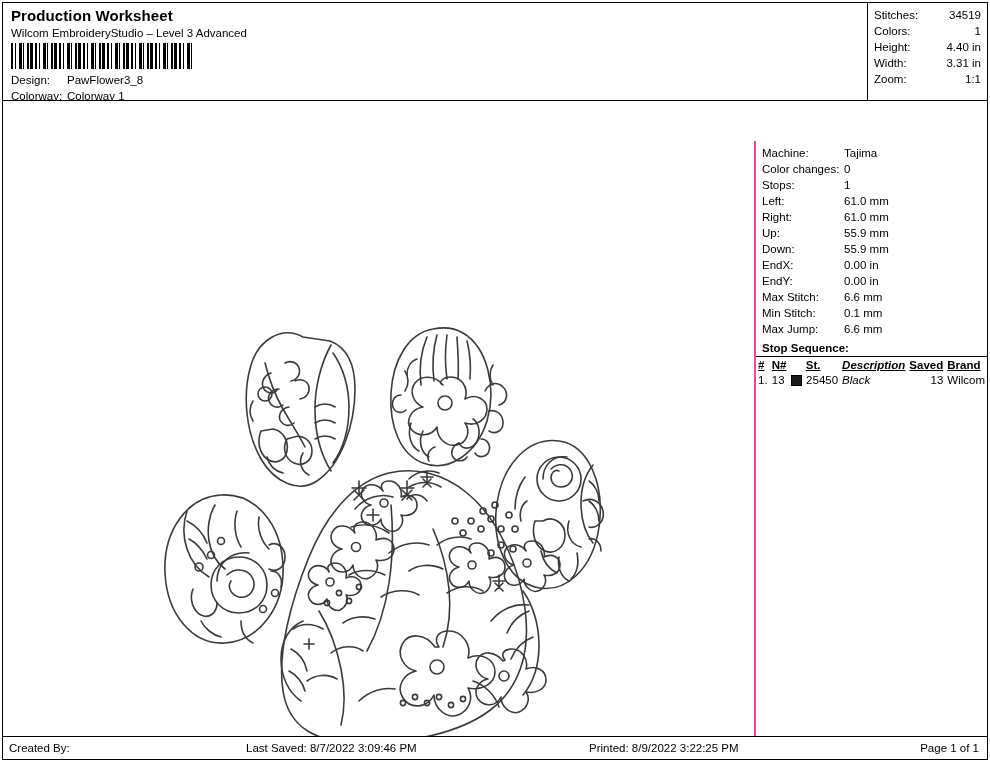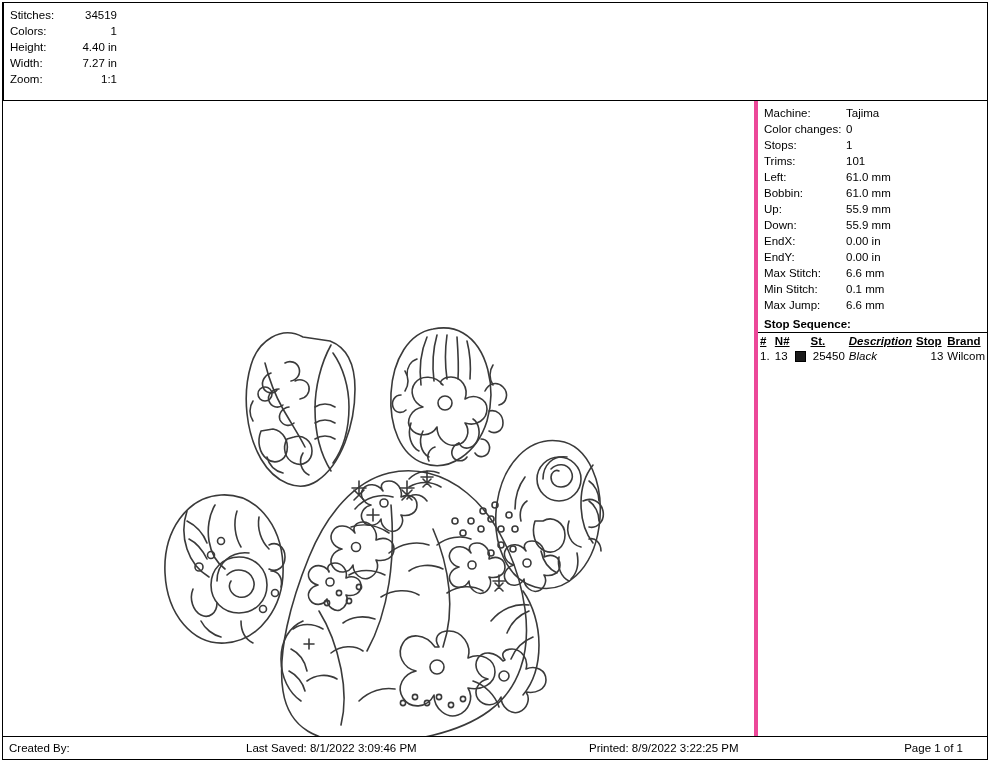--- a/index.html
+++ b/index.html
@@ -103,24 +103,25 @@
     background: #fff;
   }
   .design-pane svg {
     position: absolute;
     top: 0;
     left: 0;
   }
 
   .info-pane {
     flex: 0 0 233px;
-    border-left: 4px solid #ec4899;
+    border-left: 2px solid #ec4899;
     box-sizing: border-box;
     padding: 4px 0 0 0;
     font-size: 11.5px;
+    margin-top: 40px;
   }
   .info-row {
     display: flex;
     line-height: 16px;
     padding: 0 4px 0 6px;
   }
   .info-label { flex: 0 0 82px; }
   .info-value { }
 
   .stop-seq-title {
@@ -171,45 +172,59 @@
     border-top: 1px solid #000;
     display: flex;
     align-items: center;
     font-size: 11.5px;
     position: relative;
   }
   .footer span { position: absolute; white-space: nowrap; }
   .f-created { left: 6px; text-align: right; }
   .f-saved { left: 243px; }
   .f-printed { left: 586px; }
-  .f-page { right: 24px; }
+  .f-page { right: 8px; }
 </style>
 </head>
 <body>
 
 <div class="sheet">
 
   <div class="header">
+    <div class="header-left">
+      <div class="doc-title">Production Worksheet</div>
+      <div class="app-line">Wilcom EmbroideryStudio – Level 3 Advanced</div>
+      <div class="barcode"></div>
+
+      <div class="field-row">
+        <div class="field-label">Design:</div>
+        <div class="field-value">PawFlower3_8</div>
+      </div>
+      <div class="field-row">
+        <div class="field-label">Colorway:</div>
+        <div class="field-value">Colorway 1</div>
+      </div>
+    </div>
 
     <div class="header-right">
       <div class="hr-row">
         <div class="hr-label">Stitches:</div>
         <div class="hr-value">34519</div>
       </div>
       <div class="hr-row">
         <div class="hr-label">Colors:</div>
         <div class="hr-value">1</div>
       </div>
       <div class="hr-row">
         <div class="hr-label">Height:</div>
         <div class="hr-value">4.40 in</div>
       </div>
       <div class="hr-row">
         <div class="hr-label">Width:</div>
-        <div class="hr-value">7.27 in</div>
+        <div class="hr-value">3.31 in</div>
       </div>
       <div class="hr-row">
         <div class="hr-label">Zoom:</div>
         <div class="hr-value">1:1</div>
       </div>
     </div>
   </div>
 
   <div class="body">
 
@@ -391,29 +406,25 @@
       </div>
       <div class="info-row">
         <div class="info-label">Color changes:</div>
         <div class="info-value">0</div>
       </div>
       <div class="info-row">
         <div class="info-label">Stops:</div>
         <div class="info-value">1</div>
       </div>
       <div class="info-row">
-        <div class="info-label">Trims:</div>
-        <div class="info-value">101</div>
-      </div>
-      <div class="info-row">
         <div class="info-label">Left:</div>
         <div class="info-value">61.0 mm</div>
       </div>
       <div class="info-row">
-        <div class="info-label">Bobbin:</div>
+        <div class="info-label">Right:</div>
         <div class="info-value">61.0 mm</div>
       </div>
       <div class="info-row">
         <div class="info-label">Up:</div>
         <div class="info-value">55.9 mm</div>
       </div>
       <div class="info-row">
         <div class="info-label">Down:</div>
         <div class="info-value">55.9 mm</div>
       </div>
@@ -441,38 +452,38 @@
       <div class="stop-seq-title">Stop Sequence:</div>
 
       <table class="stops">
         <thead>
           <tr>
             <th class="c-num">#</th>
             <th class="c-n">N#</th>
             <th class="swatch-cell"></th>
             <th class="c-st">St.</th>
             <th class="c-desc">Description</th>
-            <th class="c-code">Stop</th>
+            <th class="c-code">Saved</th>
             <th class="c-brand">Brand</th>
           </tr>
         </thead>
         <tbody>
           <tr>
             <td class="c-num">1.</td>
             <td class="c-n">13</td>
             <td class="swatch-cell"><span class="swatch"></span></td>
             <td class="c-st">25450</td>
             <td class="c-desc">Black</td>
             <td class="c-code">13</td>
             <td class="c-brand">Wilcom</td>
           </tr>
         </tbody>
       </table>
     </div>
   </div>
 
   <div class="footer">
     <span class="f-created">Created By:</span>
-    <span class="f-saved">Last Saved: 8/1/2022 3:09:46 PM</span>
+    <span class="f-saved">Last Saved: 8/7/2022 3:09:46 PM</span>
     <span class="f-printed">Printed: 8/9/2022 3:22:25 PM</span>
     <span class="f-page">Page 1 of 1</span>
   </div>
 </div>
 
 </body></html>

